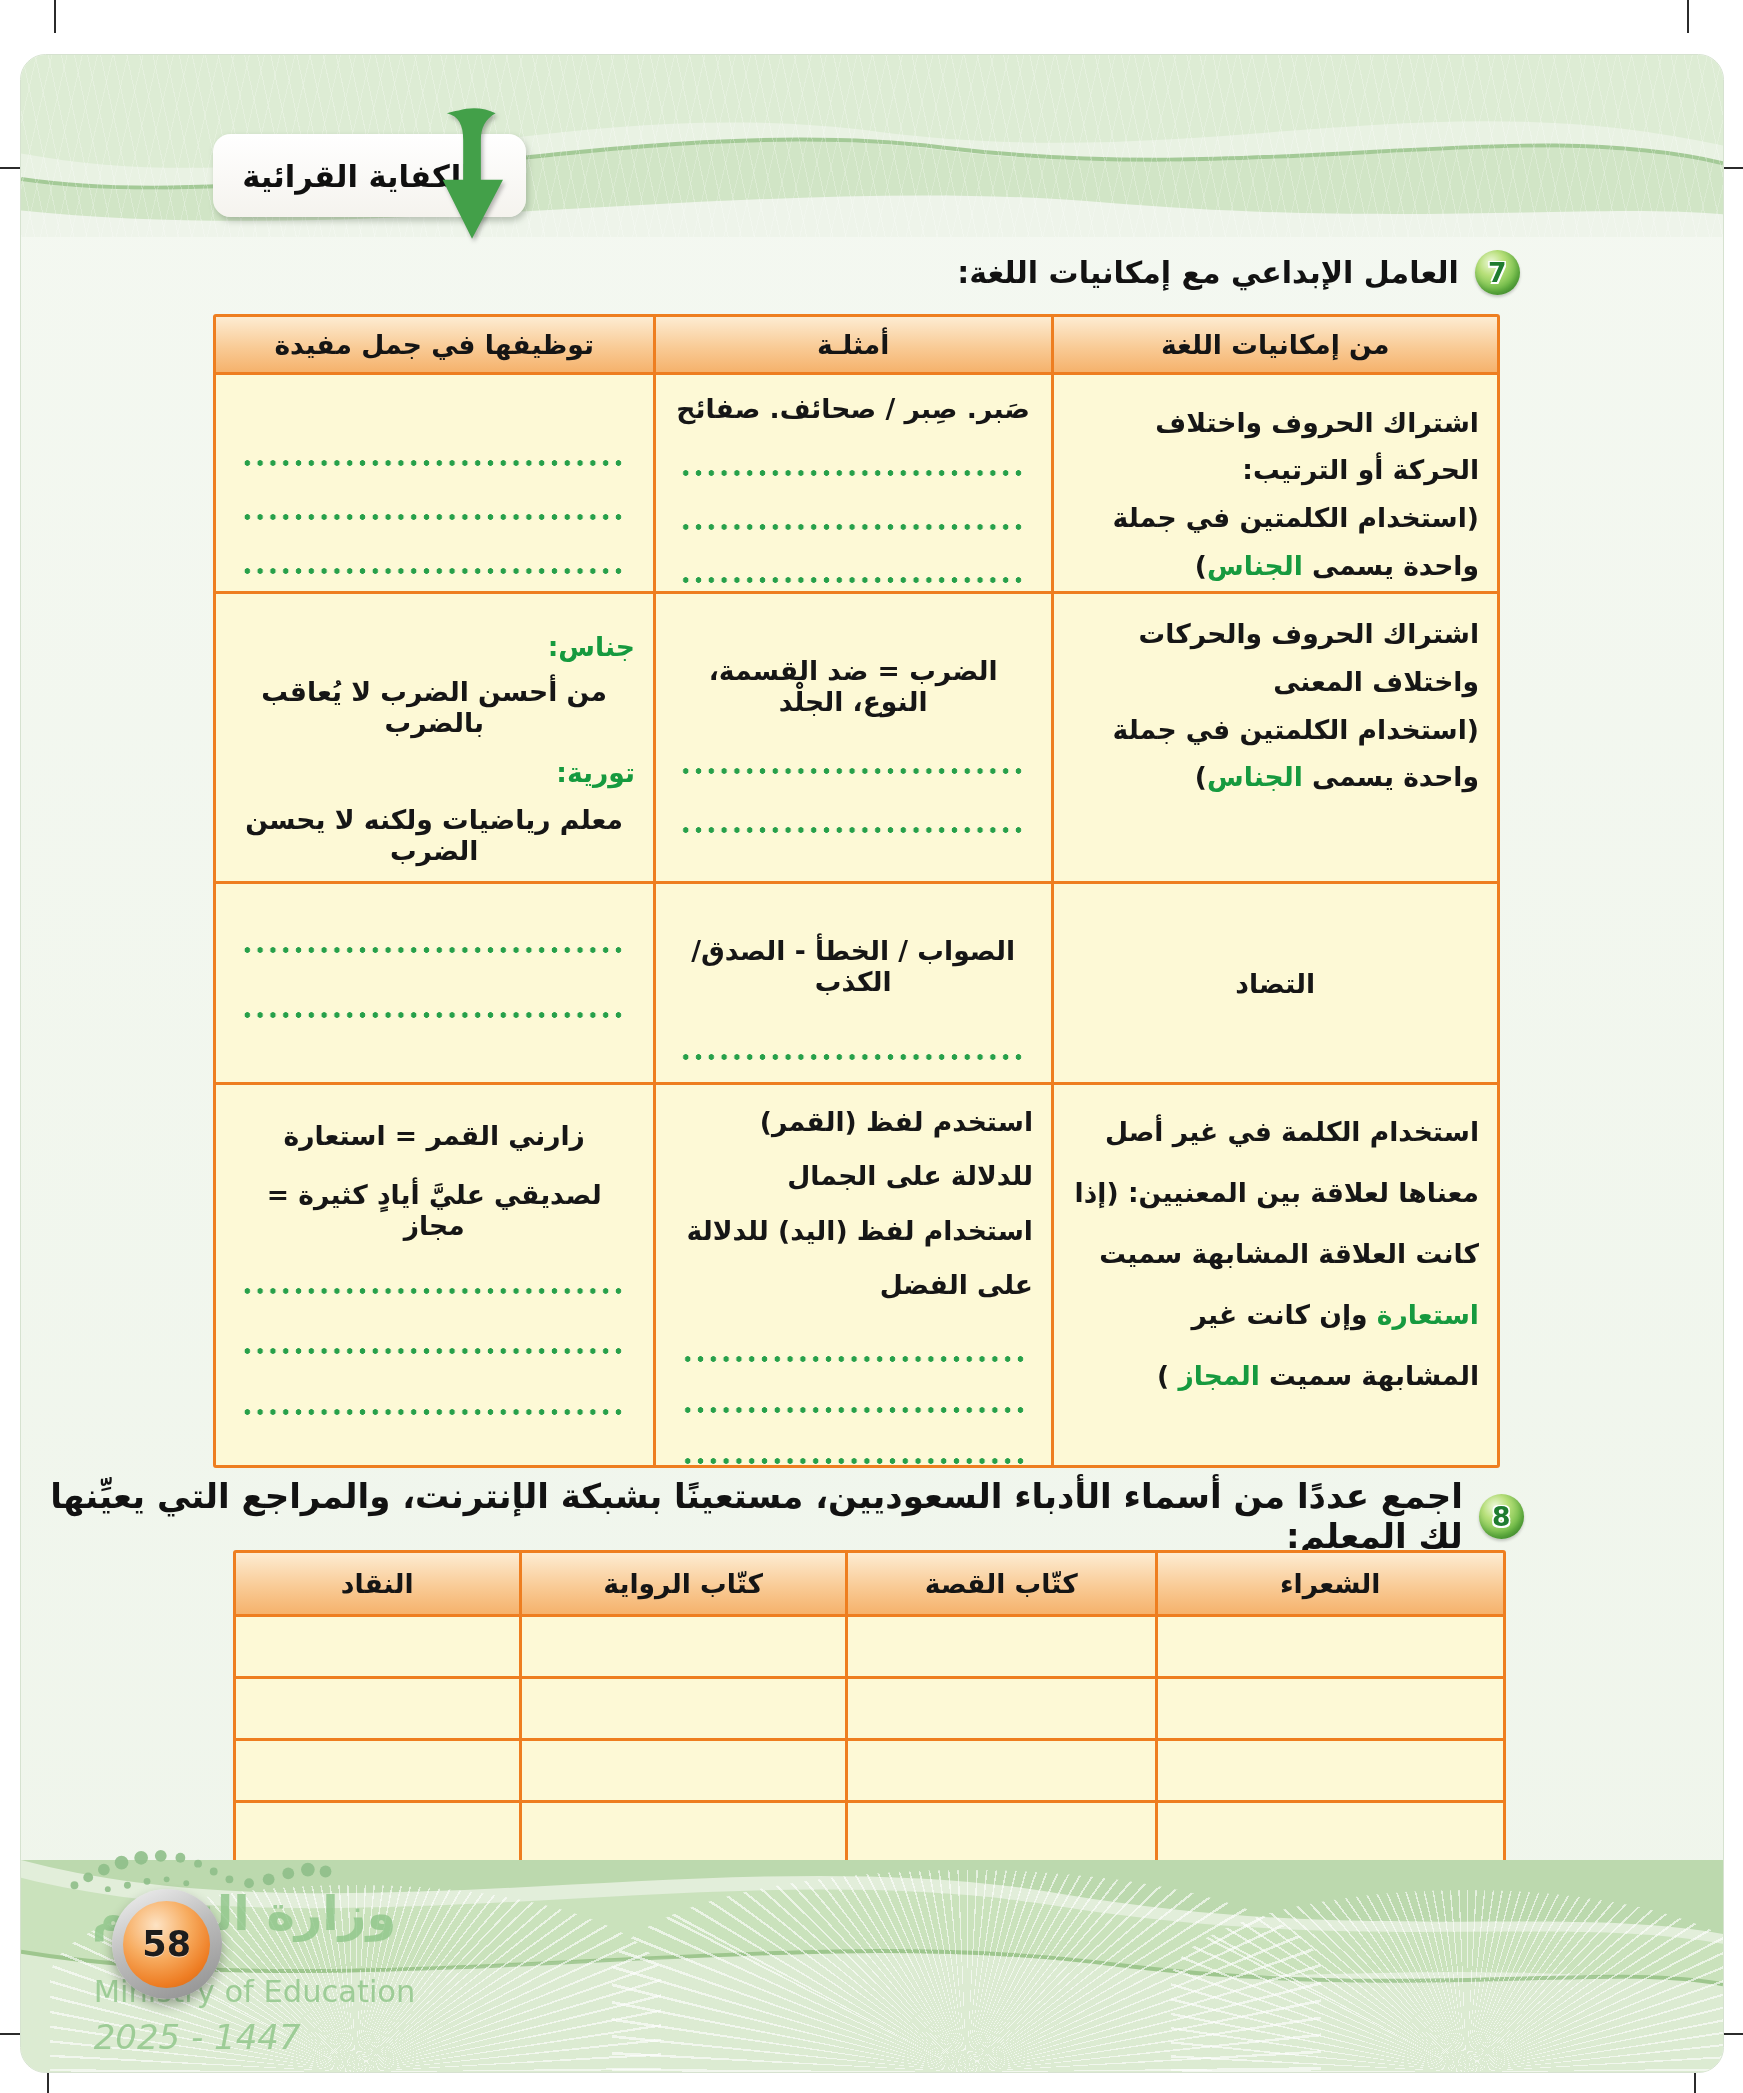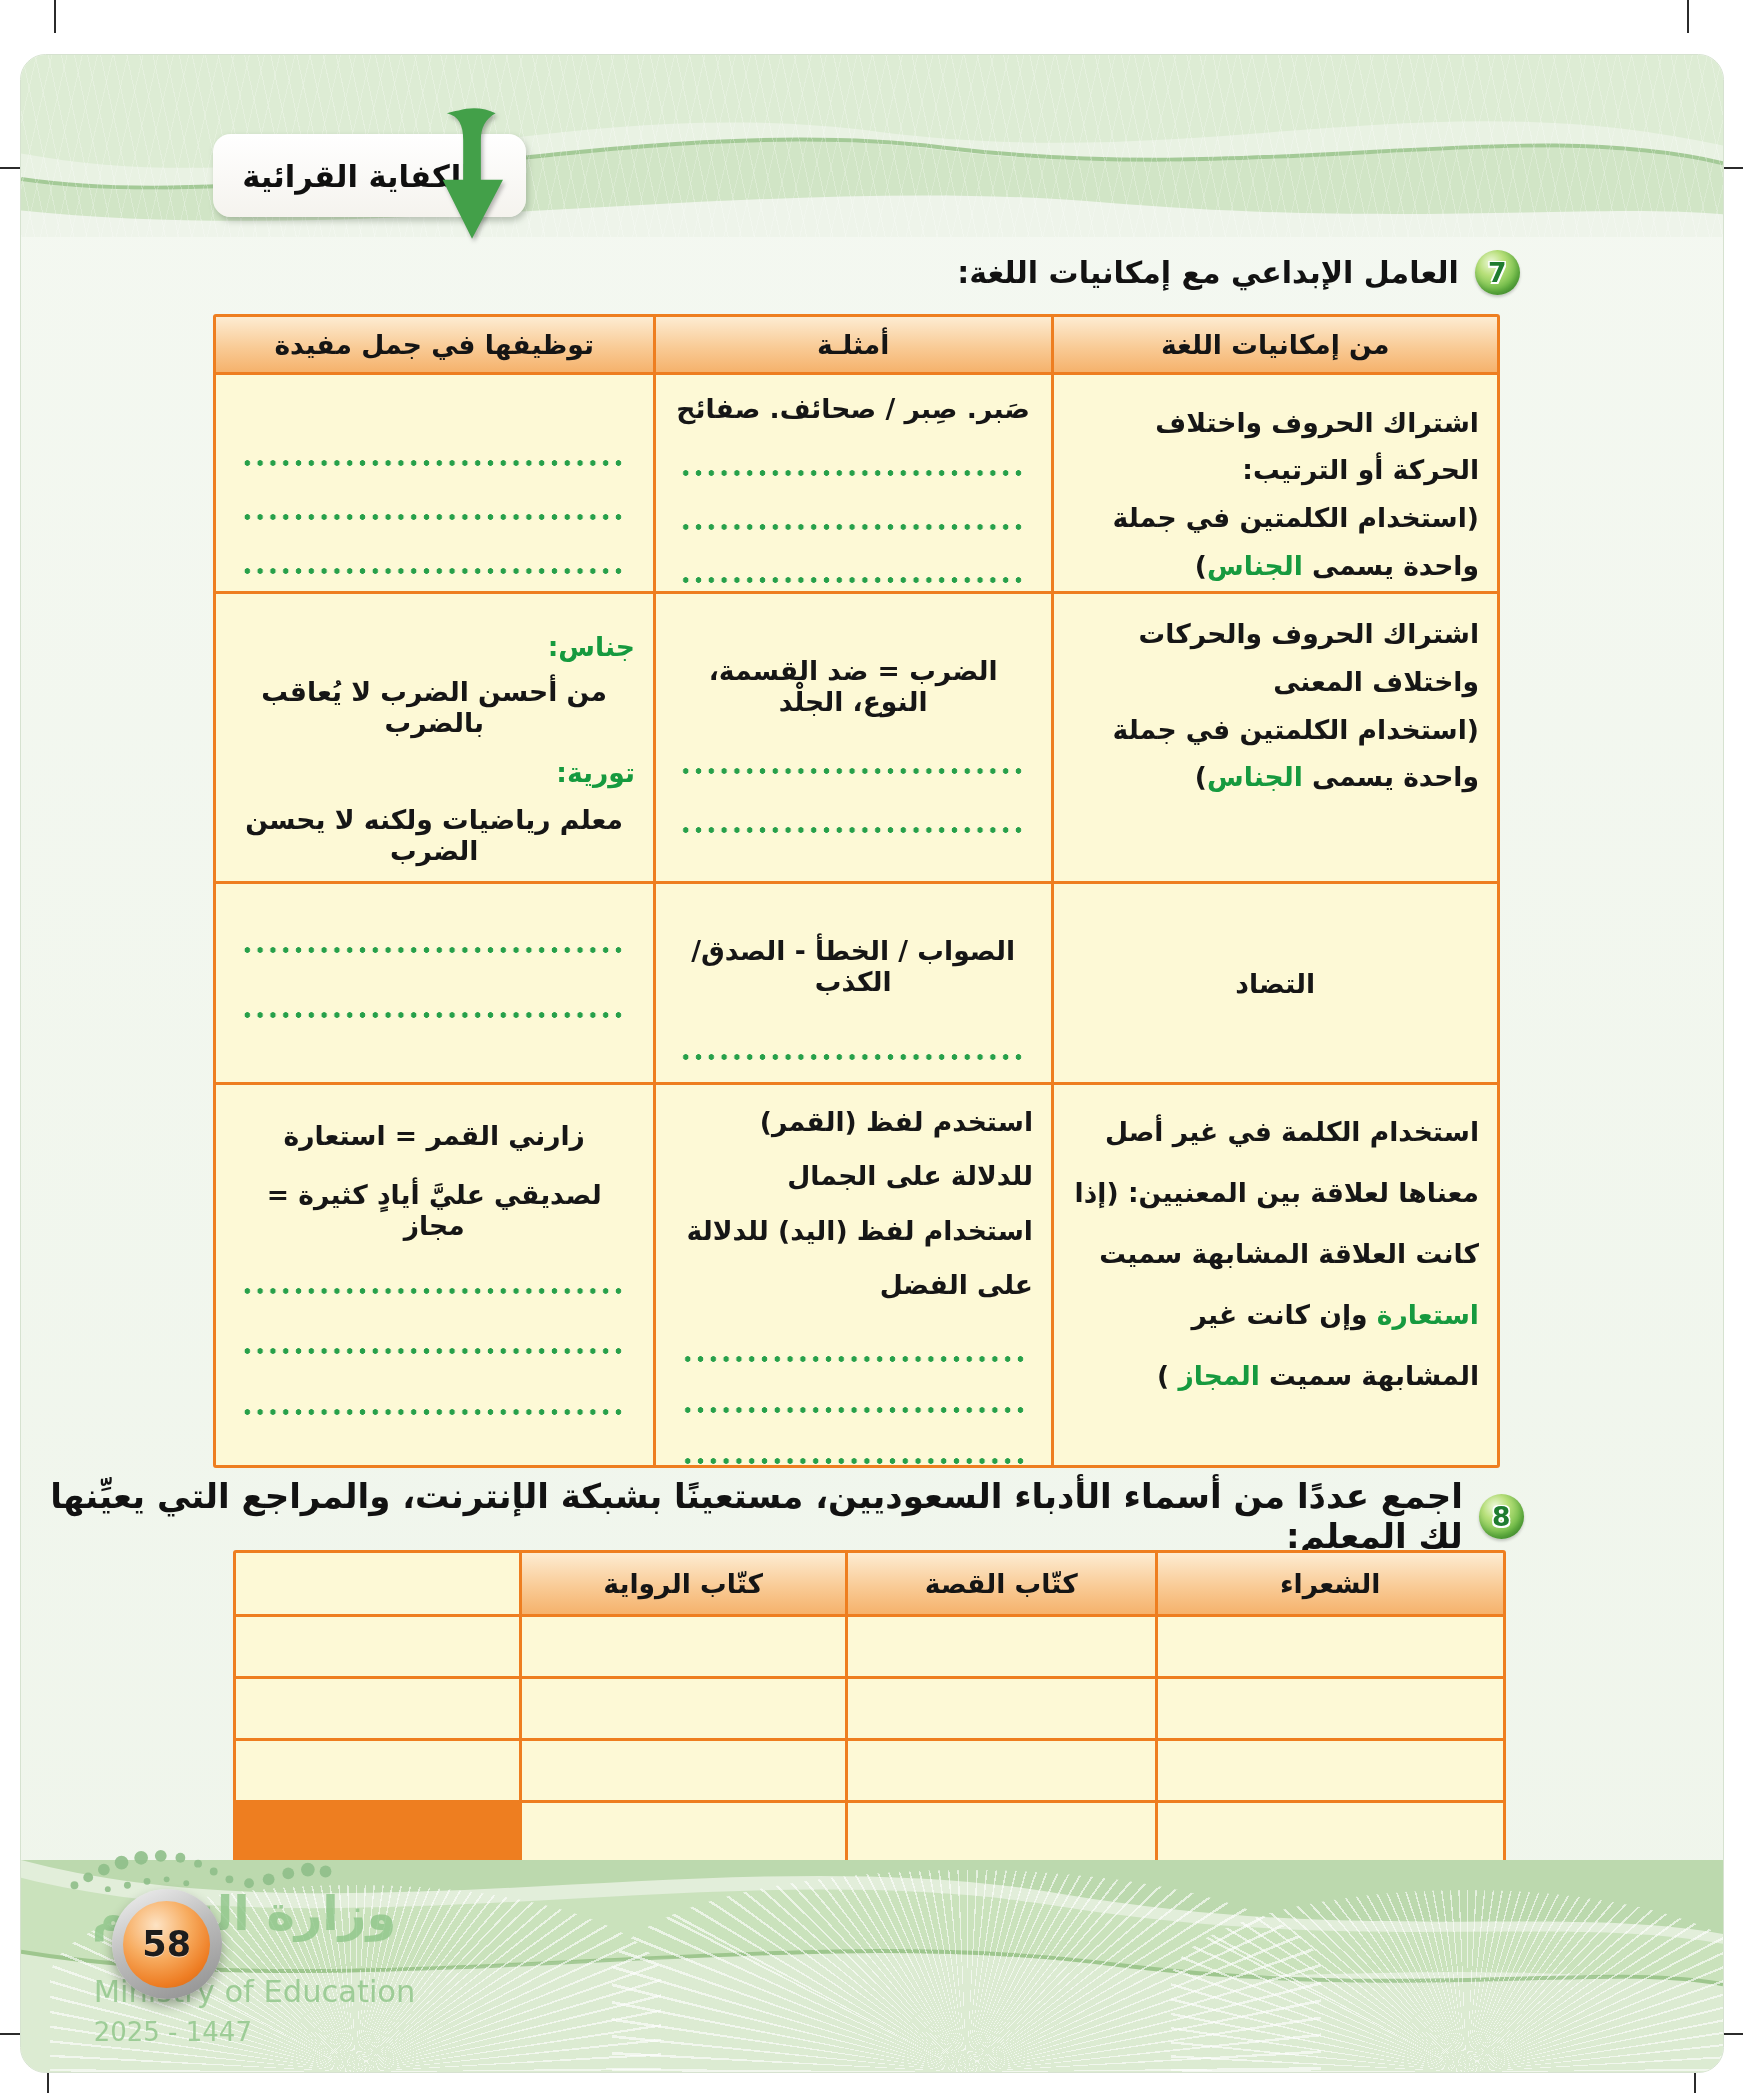--- a/index.html
+++ b/index.html
@@ -90,21 +90,21 @@
   .r4e .dots{margin:41px 5.9px 0;}
   .r4u .l1{margin-top:35px;}
   .r4u .l2{margin-top:27.6px;}
   .r4u .dots{margin:51px 9.9px 0;}
   .r4u .dots:nth-of-type(1){margin-top:45px;}
 
   
   .wm-ar{position:absolute;left:71px;top:1830px;font-size:48px;font-weight:bold;
          color:rgba(146,199,140,.85);direction:rtl;}
   .wm-en{position:absolute;left:73px;top:1919px;font-size:30.5px;color:rgba(146,199,140,.85);}
-  .wm-yr{position:absolute;left:73px;top:1962px;font-size:26px;color:rgba(146,199,140,.85);}
+  .wm-yr{position:absolute;left:73px;top:1962px;font-size:34px;color:rgba(146,199,140,.85);font-style:italic;}
   .wm-dots{position:absolute;left:41px;top:1791px;}
   .pageball{position:absolute;left:91px;top:1834px;width:110px;height:110px;border-radius:50%;
         background:linear-gradient(155deg,#f4f4f4 0%,#bdbdbd 45%,#8d8d8d 100%);
         box-shadow:0 5.9px 11.8px rgba(0,0,0,.3);display:flex;align-items:center;justify-content:center;}
   .pageball-inner{width:87px;height:87px;border-radius:50%;
         background:radial-gradient(circle at 38% 28%, #fde3c4 0%, #f7ac60 40%, #ee7d23 72%, #c55d0e 100%);
         display:flex;align-items:center;justify-content:center;
         font-size:35px;font-weight:bold;color:#1d1d1d;text-shadow:0 1px 0 rgba(255,255,255,.55);}
 </style>
 </head>
@@ -217,20 +217,21 @@
 
     <div class="qline q8">
       <span class="qball">8</span>
       <span class="qtitle">اجمع عددًا من أسماء الأدباء السعوديين، مستعينًا بشبكة الإنترنت، والمراجع التي يعيِّنها لك المعلم:</span>
     </div>
 
     <div class="tbl tbl2">
       <div class="cell hdr">الشعراء</div>
       <div class="cell hdr">كتّاب القصة</div>
       <div class="cell hdr">كتّاب الرواية</div>
+      <div class="cell hdr">النقاد</div>
 
       <div class="cell"></div>
       <div class="cell"></div>
       <div class="cell"></div>
       <div class="cell"></div>
       <div class="cell"></div>
       <div class="cell"></div>
       <div class="cell"></div>
       <div class="cell"></div>
       <div class="cell"></div>

